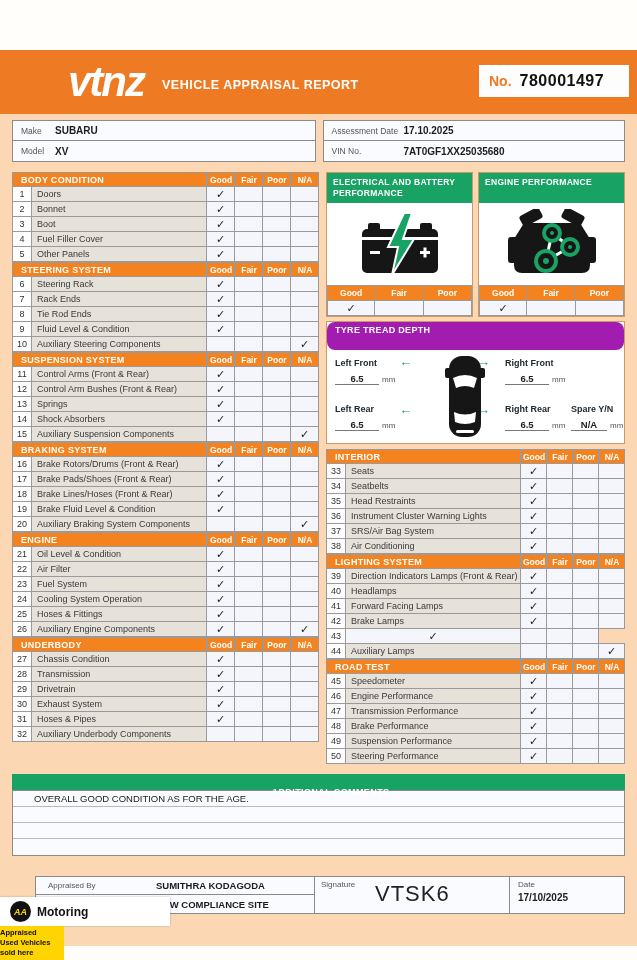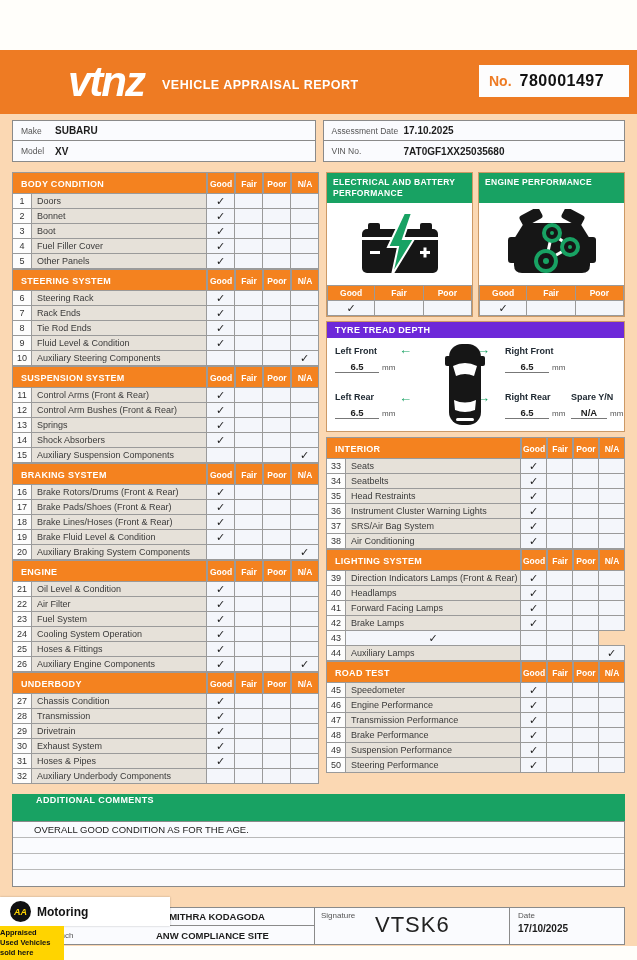--- a/index.html
+++ b/index.html
@@ -30,21 +30,21 @@
 
   
   .main { display:flex; margin-top:10px; }
   .col-left { width:307px; margin-right:7px; }
   .col-right { width:299px; }
 
   
   .section { margin-bottom:0; }
   .srow { display:grid; grid-template-columns:20px 1fr 28px 28px 28px 28px; }
   .col-right .srow { grid-template-columns:20px 1fr 26px 26px 26px 26px; }
-  .shead { background:#f4821f; height:22px; }
+  .shead { background:#f4821f; height:15px; }
   .shead > div { border:1px solid #9a9a9a; border-bottom:none; margin-bottom:0; display:flex; align-items:center; }
   .stitle { grid-column:1/3; color:#fff; font-weight:bold; font-size:9px; letter-spacing:.3px; padding-left:8px; }
   .scol { color:#fff; font-weight:bold; font-size:8.5px; justify-content:center; }
   .cell { border:1px solid #9a9a9a; margin-top:-1px; margin-left:-1px; height:16px; display:flex; align-items:center; font-size:9px; }
   .srow .cell:first-child { margin-left:0; }
   .num { justify-content:center; background:#fdfdfd; color:#333; }
   .lbl { background:#e6e1d9; color:#3a3a3a; padding-left:5px; }
   .chk { justify-content:center; background:#f4f6fb; color:#1c1c1c; font-size:11px; }
 
   
@@ -54,32 +54,32 @@
   .panel-head { background:#18a263; color:#fff; font-weight:bold; font-size:8.5px; letter-spacing:.3px; padding:4px 6px; height:30px; line-height:1.25; }
   .panel-body { height:82px; display:flex; align-items:center; justify-content:center; background:#fff; }
   .gfp { display:grid; grid-template-columns:1fr 1fr 1fr; }
   .gfp > div { border:1px solid #9a9a9a; margin-left:-1px; height:16px; display:flex; align-items:center; justify-content:center; }
   .gfp > div:first-child { margin-left:0; }
   .gfp.h3 > div { background:#f4821f; color:#fff; font-weight:bold; font-size:8.5px; }
   .gfp.v3 > div { background:#f4f6fb; color:#1c1c1c; font-size:11px; margin-top:-1px; }
 
   
   .tyre { background:#fff; border:1px solid #c96; margin-bottom:5px; }
-  .tyre-head { background:#6d28d9; color:#fff; font-weight:bold; font-size:9px; letter-spacing:.3px; padding:3px 8px; height:16px; }
+  .tyre-head { background:#a21caf; color:#fff; font-weight:bold; font-size:9px; letter-spacing:.3px; padding:3px 8px; height:28px;border-radius:8px; }
   .tyre-body { position:relative; height:93px; }
   .tyre-label { font-size:9px; font-weight:bold; color:#202a33; }
   .tyre-val { display:inline-block; width:44px; border-bottom:1px solid #777; text-align:center; font-size:9.5px; font-weight:bold; color:#222; }
   .tyre-unit { font-size:8px; color:#555; margin-left:3px; }
   .tblock { position:absolute; }
   .arrow { position:absolute; color:#18a263; font-size:13px; font-weight:bold; }
   .car { position:absolute; left:118px; top:4px; }
 
   
   .comments { margin-top:10px; }
-  .comments-head { background:#18a263; color:#fff; font-weight:bold; font-size:9px; letter-spacing:.4px; padding:1px 0 3px 24px; height:27px; }
+  .comments-head { background:#18a263; color:#fff; font-weight:bold; font-size:9px; letter-spacing:.4px; padding:13px 0 3px 24px; height:16px;text-align:center; }
   .comments-body { background:#fafbfe; border:1px solid #8a8a8a; }
   .cline { height:16px; border-bottom:1px solid #b9b9b9; font-size:9.5px; color:#1a1a1a; display:flex; align-items:center; padding-left:21px; }
   .cline:last-child { border-bottom:none; }
 
   
   .footer { display:flex; margin-top:20px; margin-left:23px; width:590px; }
   .f-left { width:280px; background:#fafbfe; border:1px solid #8a8a8a; }
   .f-lrow { display:flex; height:18px; align-items:center; border-bottom:1px solid #8a8a8a; }
   .f-lrow:last-child { border-bottom:none; }
   .f-label { font-size:8px; color:#555; width:120px; padding-left:12px; }

